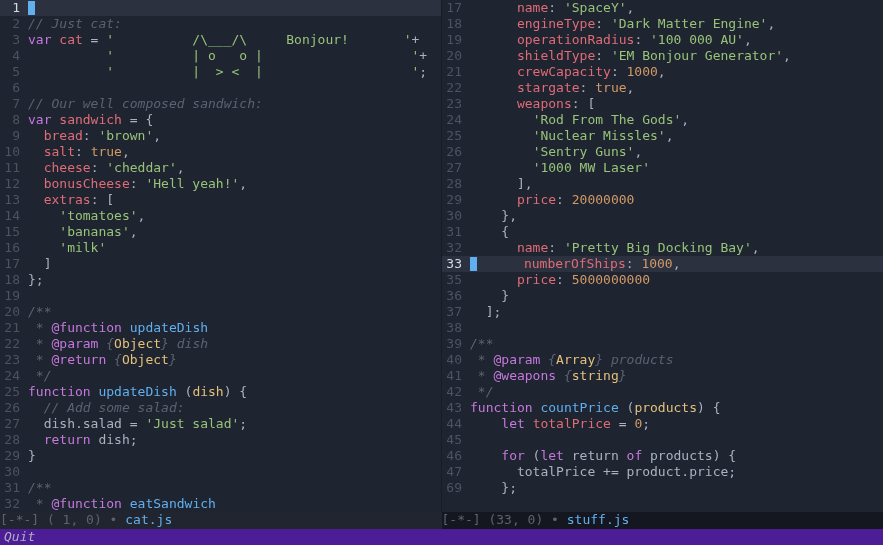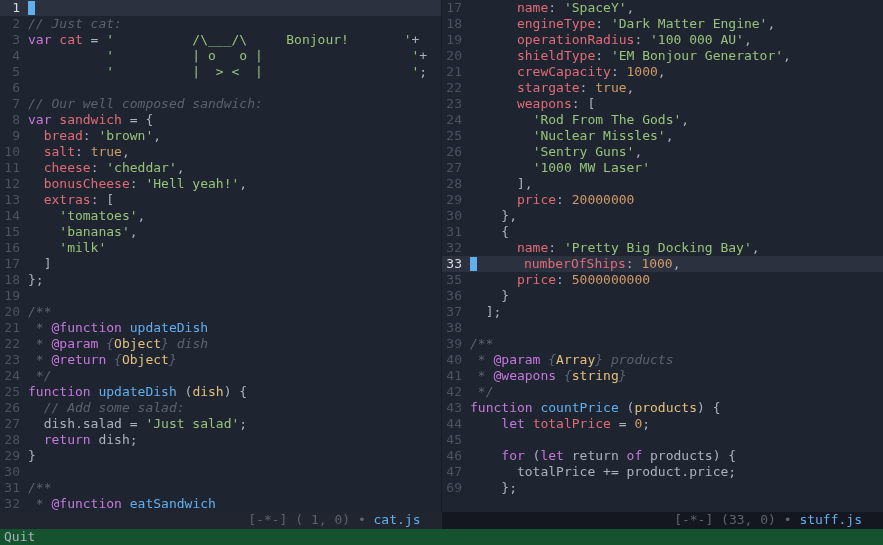--- a/index.html
+++ b/index.html
@@ -58,34 +58,34 @@
 .c-doctag { color: #c678dd; }
 .c-doctype { color: #e5c07b; }
 .c-plain { color: #abb2bf; }
 .statusbar {
   display: flex;
   height: 17px;
   font-size: 13px;
 }
 .status {
   flex: 1;
-  padding: 0 21px;
+  padding: 0 0;
   background: #14171f;
   color: #5c6370;
   white-space: pre;
-  text-align: right;
 }
 .status .dot { color: #5c6370; }
 .status .fname { color: #61afef; }
 .status.active { background: #21252f; }
 .footer {
   height: 16px;
-  background: #14532d;
+  background: #4c1d95;
   color: #abb2bf;
   padding-left: 4px;
+  font-style: italic;
 }
 </style>
 </head>
 <body>
 
 <div class="panes">
   <div class="pane pane-left" id="pane-left">
       <div class="line hl"><span class="gutter current">1</span><span class="code"><span class="cursor"></span><span class="c-plain"></span></span></div>
       <div class="line"><span class="gutter">2</span><span class="code"><span class="c-comment">// Just cat:</span></span></div>
       <div class="line"><span class="gutter">3</span><span class="code"><span class="c-keyword">var</span><span class="c-plain"> </span><span class="c-var">cat</span><span class="c-plain"> = </span><span class="c-string">'          /\___/\     Bonjour!       '</span><span class="c-punct">+</span></span></div>

